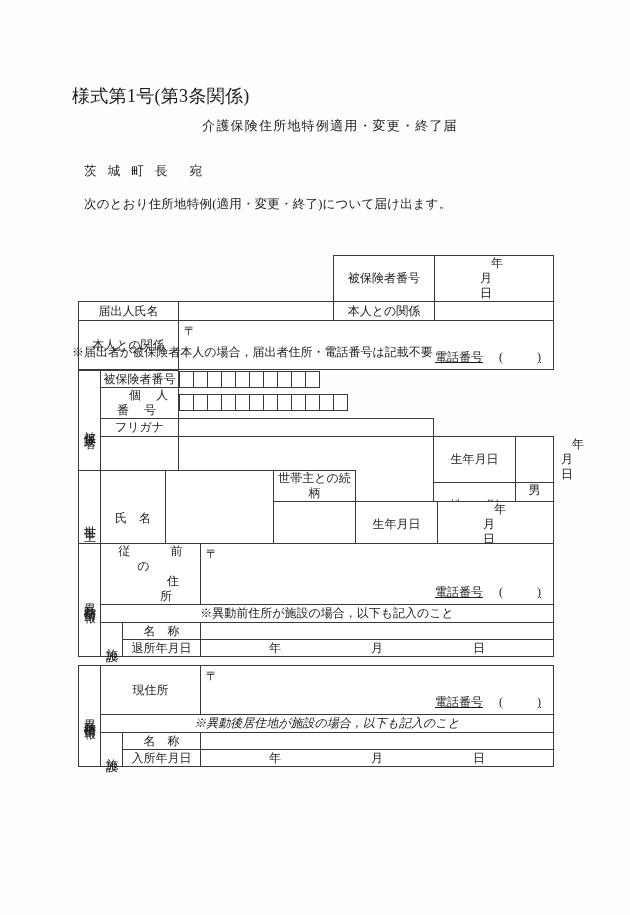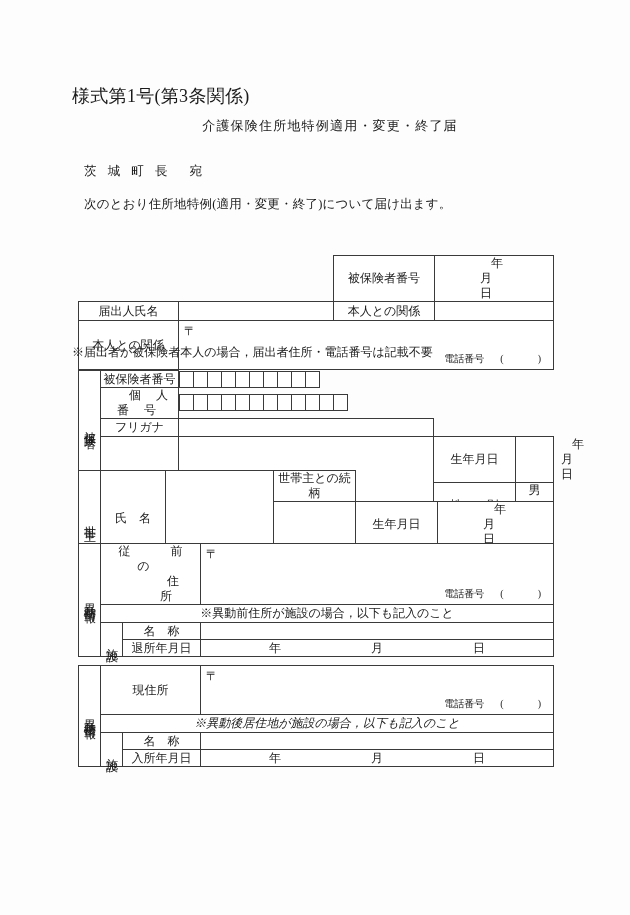--- a/index.html
+++ b/index.html
@@ -131,22 +131,23 @@
   .addr-cell .postal {
     position: absolute;
     left: 5px;
     top: 3px;
     font-size: 12px;
   }
   .addr-cell .tel {
     position: absolute;
     right: 12px;
     bottom: 4px;
-    font-size: 10px;
-    white-space: nowrap;
+    font-size: 12px;
+    white-space: nowrap;
+    text-decoration: underline;
   }
   .addr-cell .tel .paren {
     display: inline-block;
     margin-left: 16px;
     letter-spacing: 34px;
   }
 
   .note-row {
     text-align: left;
     padding-left: 4px;

